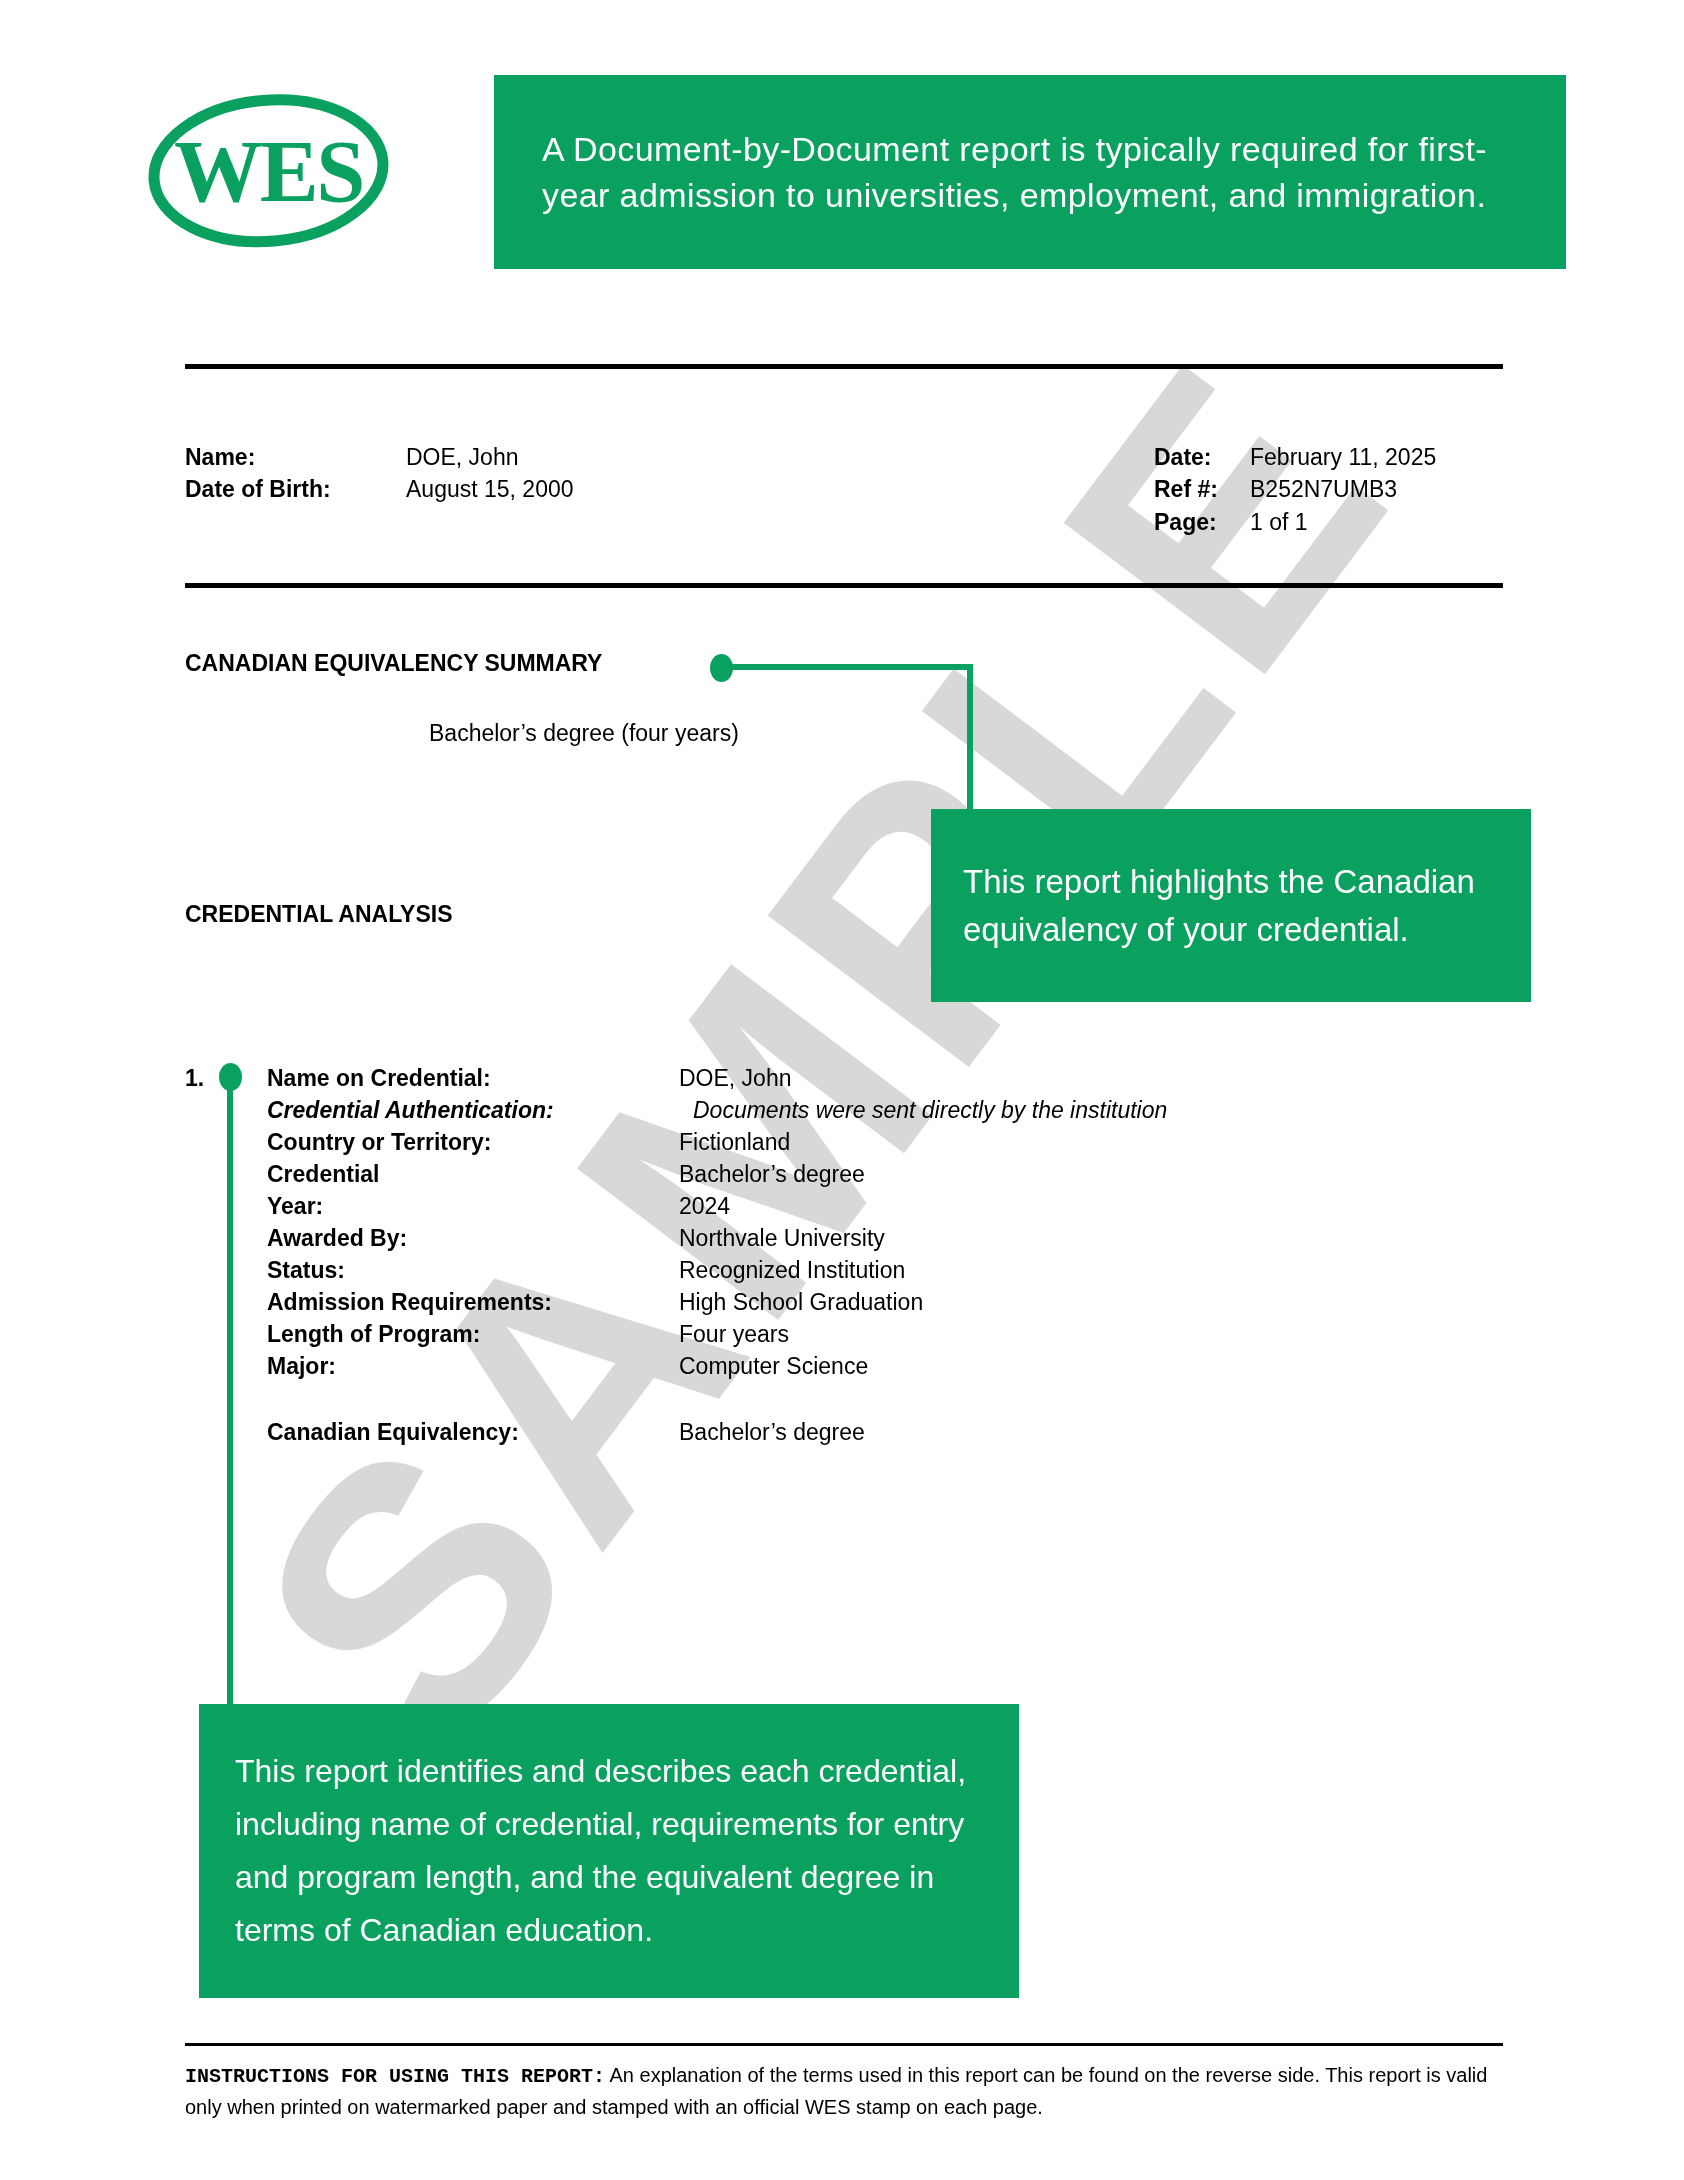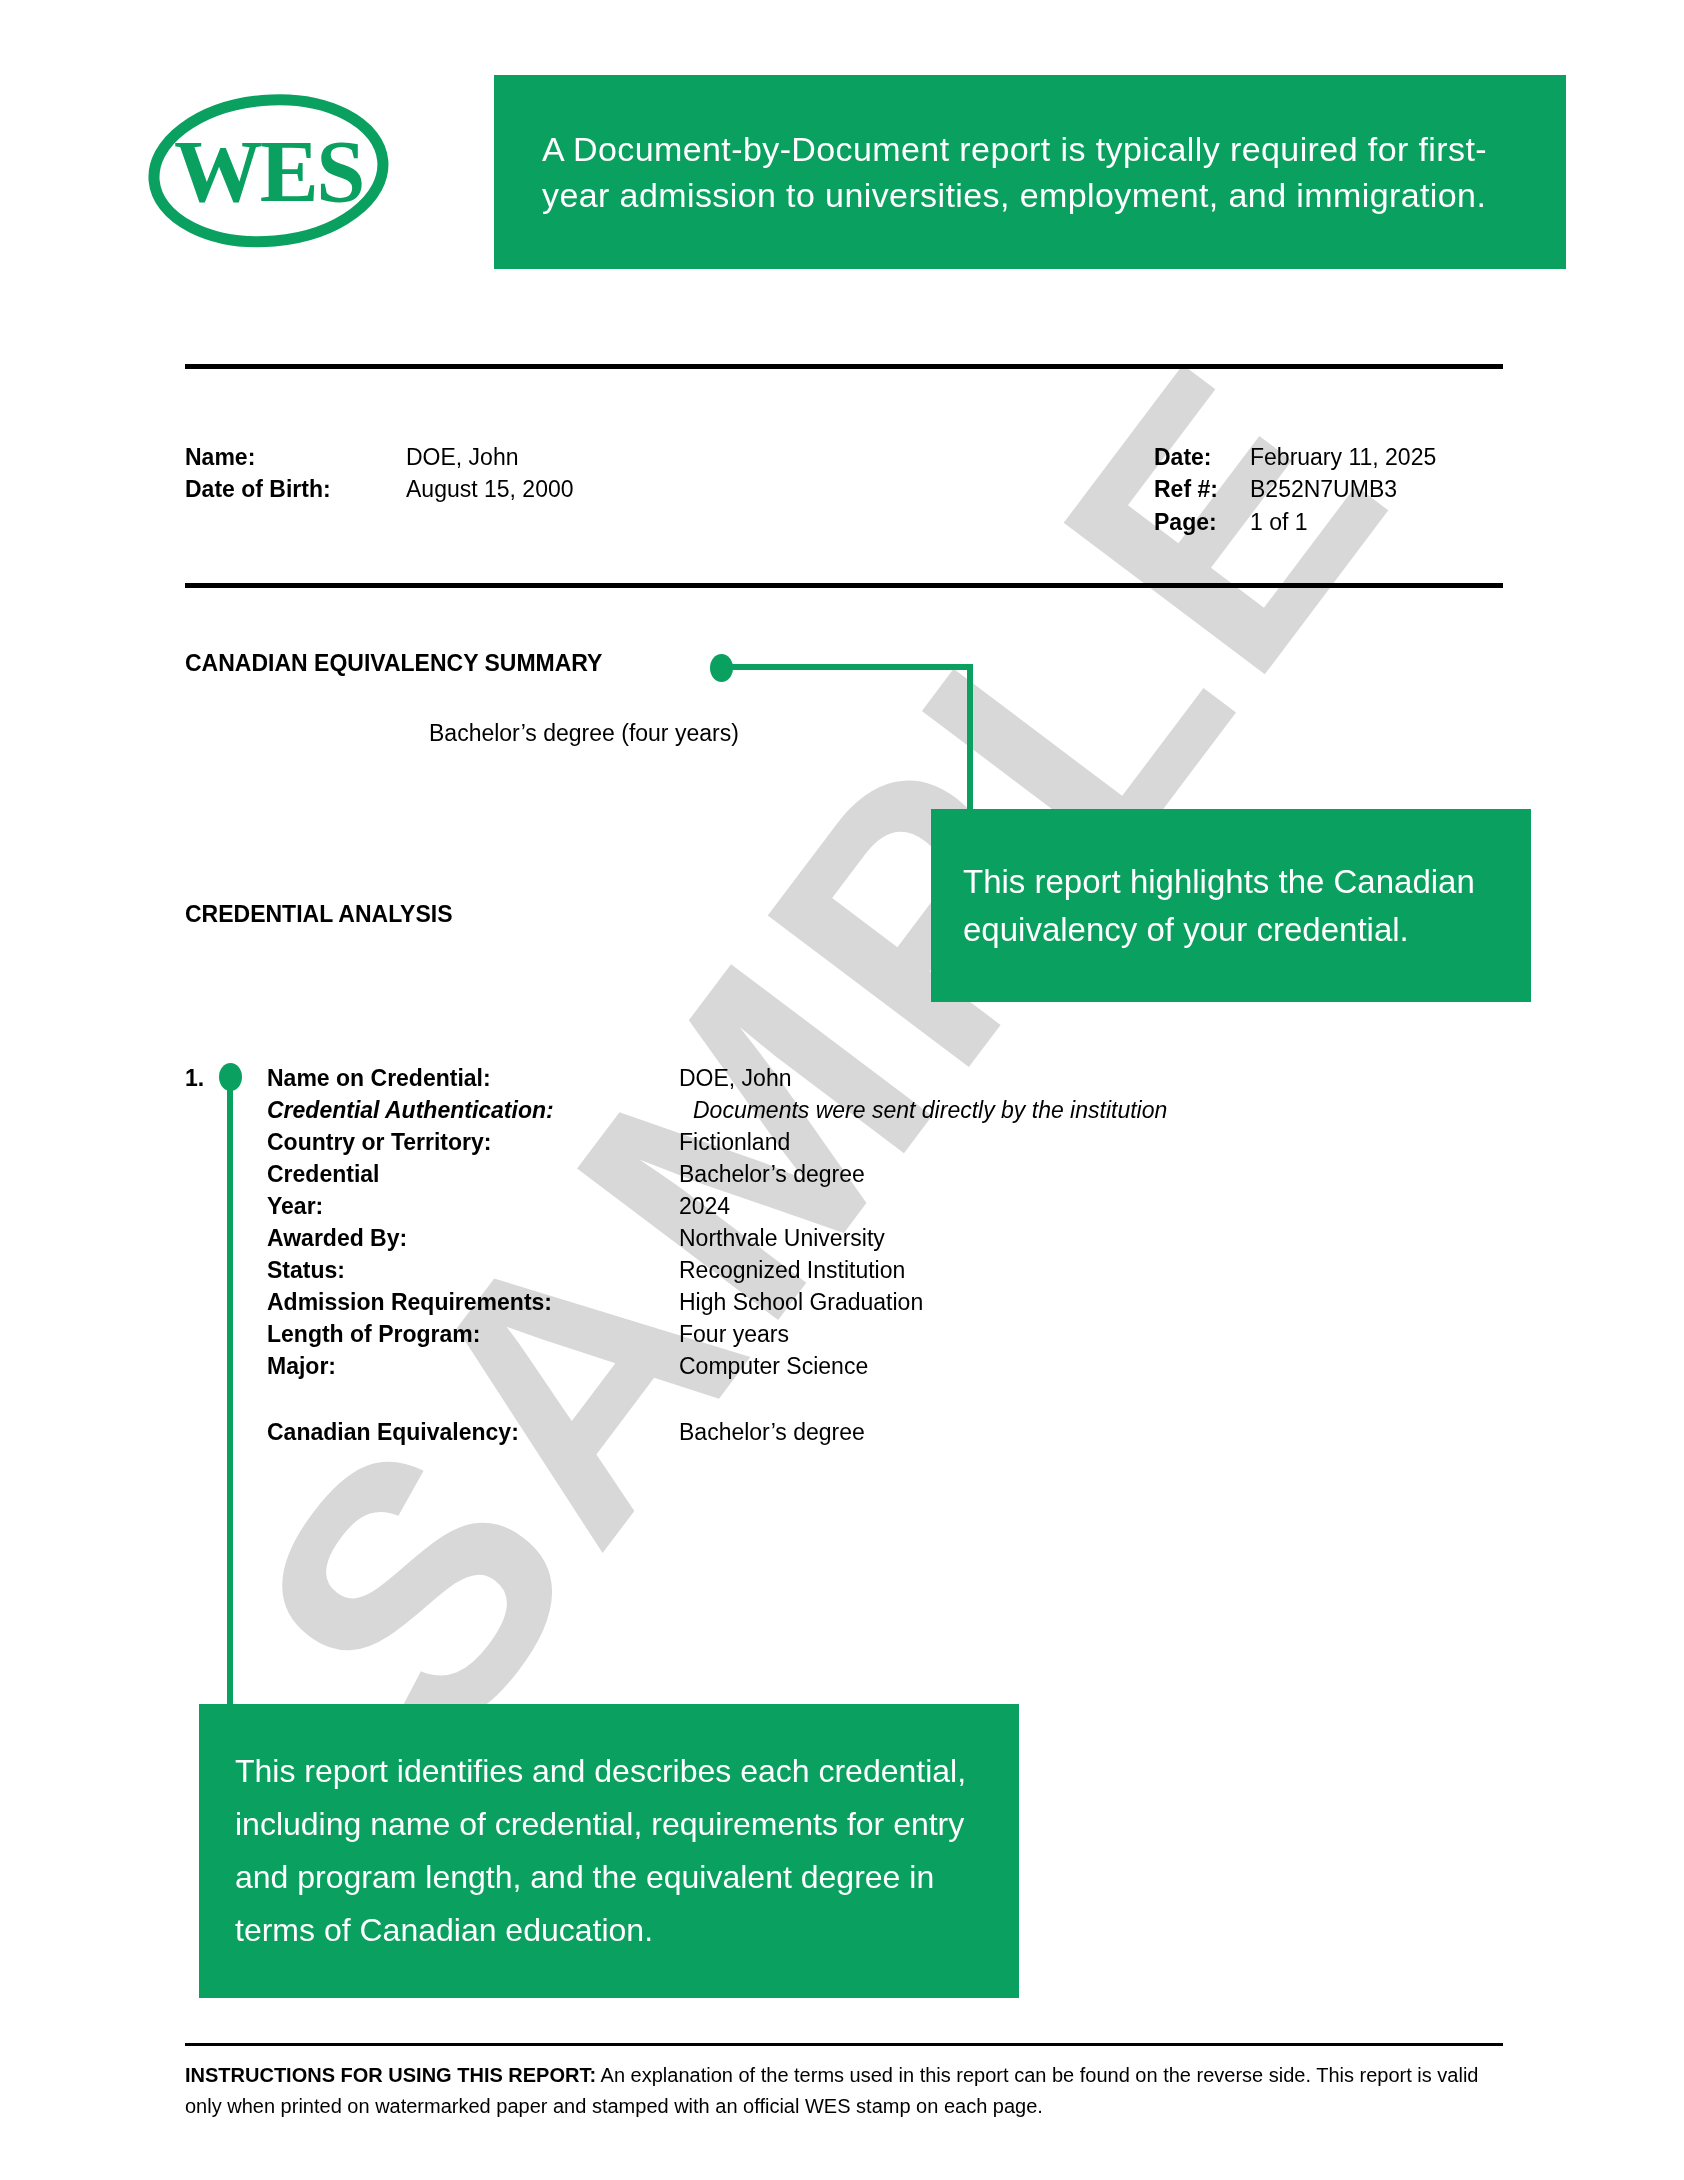--- a/index.html
+++ b/index.html
@@ -60,21 +60,21 @@
   .flabel { position:absolute; left:0; font-size:23px; font-weight:bold; white-space:nowrap; }
   .fvalue { position:absolute; left:412px; font-size:23px; white-space:nowrap; }
   .frow-italic .flabel { font-style:italic; }
   .frow-italic .fvalue { font-style:italic;margin-left:14px; }
   .equiv-row { left:267px; top:1419px; width:1193px; height:32px; }
   .equiv-row .flabel, .equiv-row .fvalue { top:0; }
   
   .footer-para {
     left:185px; top:2060px; width:1322px; font-size:20px; line-height:31px;
   }
-  .footer-heading { font-weight:bold; }
+  .footer-heading { font-weight:bold;font-family:Liberation Mono, monospace; }
   :root { --green:#0aa05f; }
 </style>
 </head>
 <body>
 
 <div class="page">
 
   <div class="watermark">SAMPLE</div>
 
   <div class="z logo-wrap">

